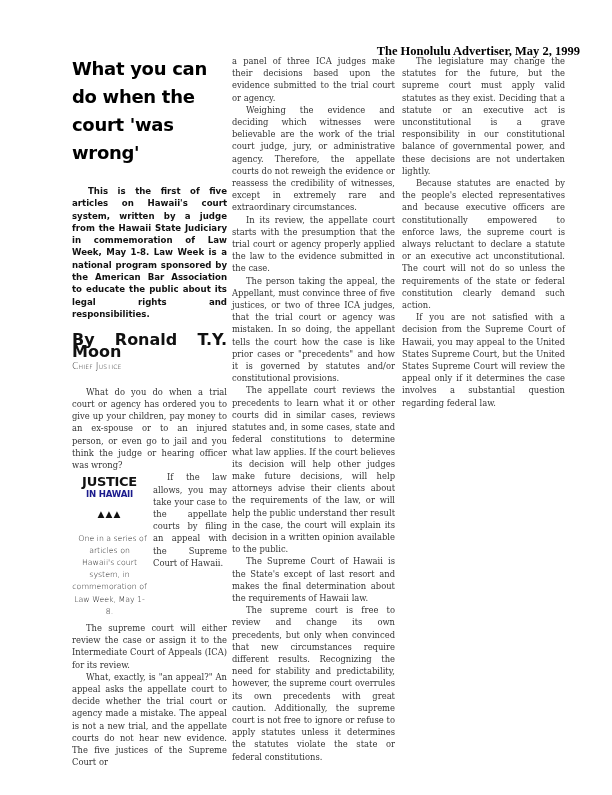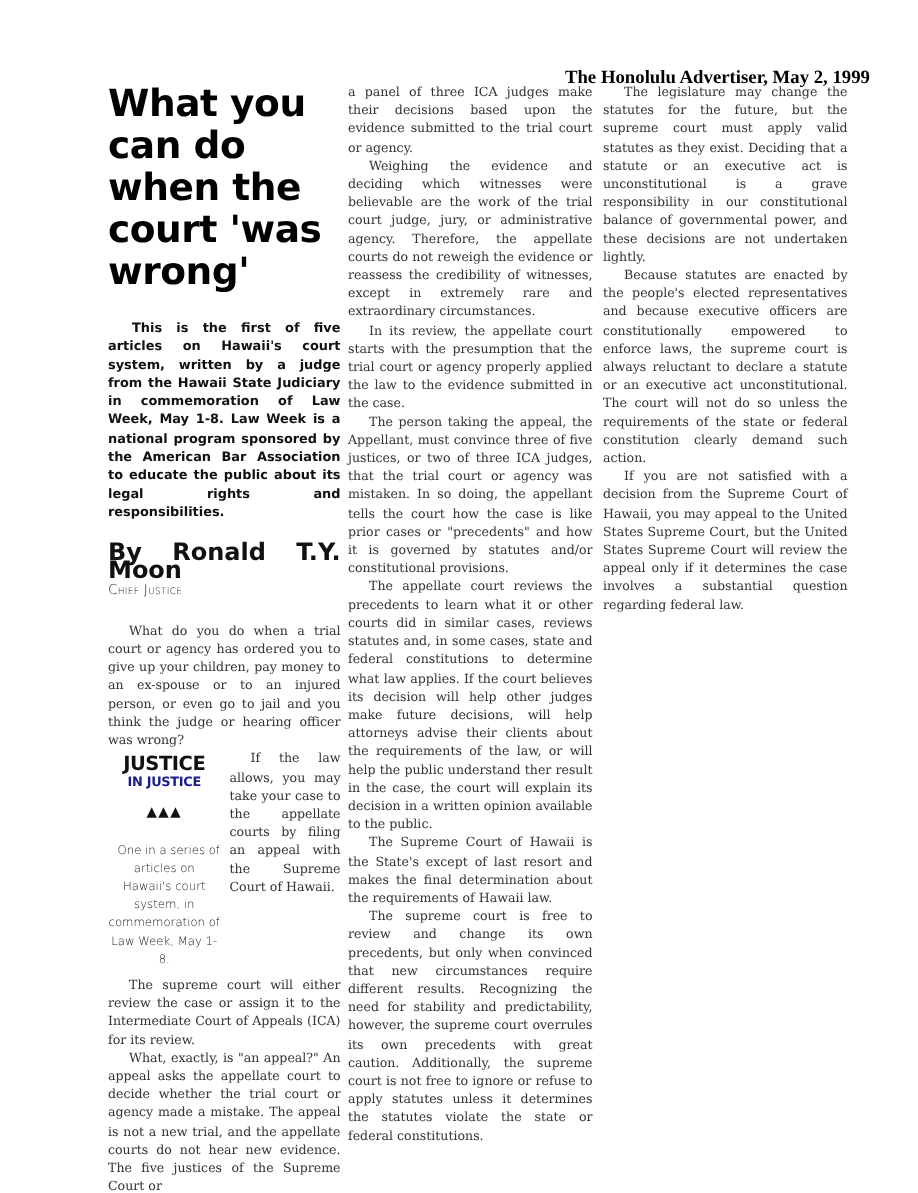--- a/index.html
+++ b/index.html
@@ -10,21 +10,21 @@
   }
   .col {
     position: absolute; top: 55px;
     font-family: "DejaVu Serif", serif; font-size: 8.4px; line-height: 12.2px;
     color: #333; text-align: justify; font-weight: 300;
   }
   .col-left { left: 72px; width: 155px; }
   .col-mid { left: 232px; width: 163px; top: 55px; }
   .col-right { left: 402px; width: 163px; top: 55px; }
   .headline {
-    font-family: "DejaVu Sans", sans-serif; font-weight: bold; font-size: 25px;
+    font-family: "DejaVu Sans", sans-serif; font-weight: bold; font-size: 18px;
     line-height: 28px; color: #000; margin: 0 0 18px 0; text-align: left; letter-spacing: -0.3px;
   }
   .intro {
     font-family: "DejaVu Sans", sans-serif; font-weight: bold; font-size: 8.6px;
     line-height: 12.3px; color: #111; text-align: justify; text-indent: 16px; margin: 0 0 14px 0;
   }
   .byline {
     font-family: "DejaVu Sans", sans-serif; font-weight: bold; font-size: 16px; color: #111; margin: 0;
   }
   .bytitle {
@@ -56,21 +56,21 @@
 <div class="col col-left">
   <h1 class="headline">What you can do when the court 'was wrong'</h1>
   <p class="intro">This is the first of five articles on Hawaii's court system, written by a judge from the Hawaii State Judiciary in commemoration of Law Week, May 1-8.  Law Week is a national program sponsored by the American Bar Association to educate the public about its legal rights and responsibilities.</p>
   <p class="byline">By Ronald T.Y. Moon</p>
   <p class="bytitle">Chief Justice</p>
 
   <p class="body">What do you do when a trial court or agency has ordered you to give up your children, pay money to an ex-spouse or to an injured person, or even go to jail and you think the judge or hearing officer was wrong?</p>
   <div class="sidebar-wrap">
     <div class="logo-box">
       <div class="logo-justice">JUSTICE</div>
-      <div class="logo-hawaii">IN JUSTICE</div>
+      <div class="logo-hawaii">IN HAWAII</div>
       <div class="logo-triangles">▲▲▲</div>
       <div class="logo-caption">One in a series of articles on Hawaii's court system, in commemoration of Law Week, May 1-8.</div>
     </div>
     <p class="body">If the law allows, you may take your case to the appellate courts by filing an appeal with the Supreme Court of Hawaii.</p>
   </div>
   <p class="body" style="clear:both">The supreme court will either review the case or assign it to the Intermediate Court of Appeals (ICA) for its review.</p>
   <p class="body">What, exactly, is "an appeal?"  An appeal asks the appellate court to decide whether the trial court or agency made a mistake.  The appeal is not a new trial, and the appellate courts do not hear new evidence.  The five justices of the Supreme Court or</p>
 </div>
 
 <div class="col col-mid">

